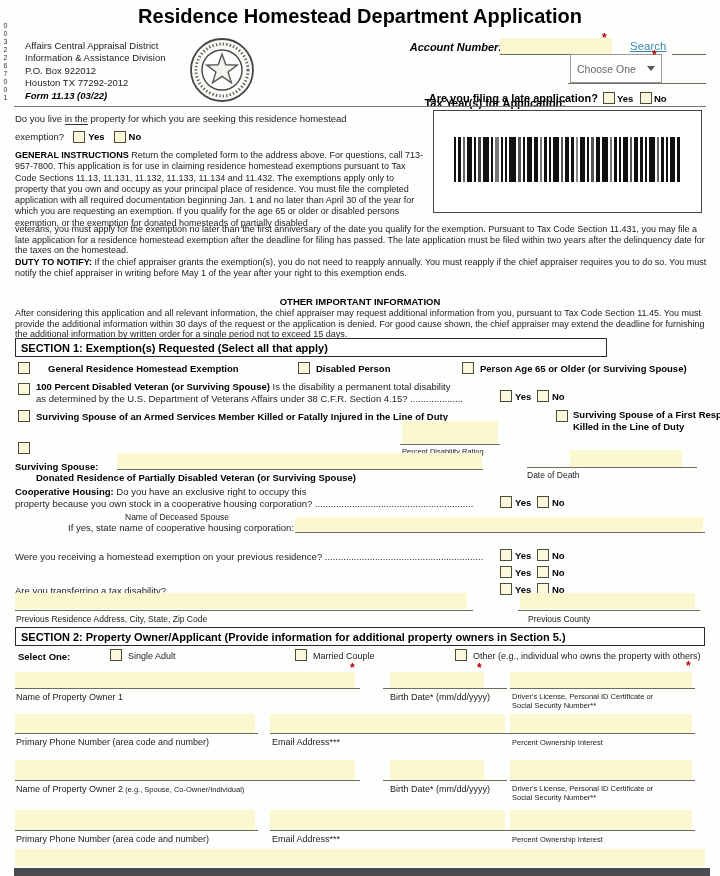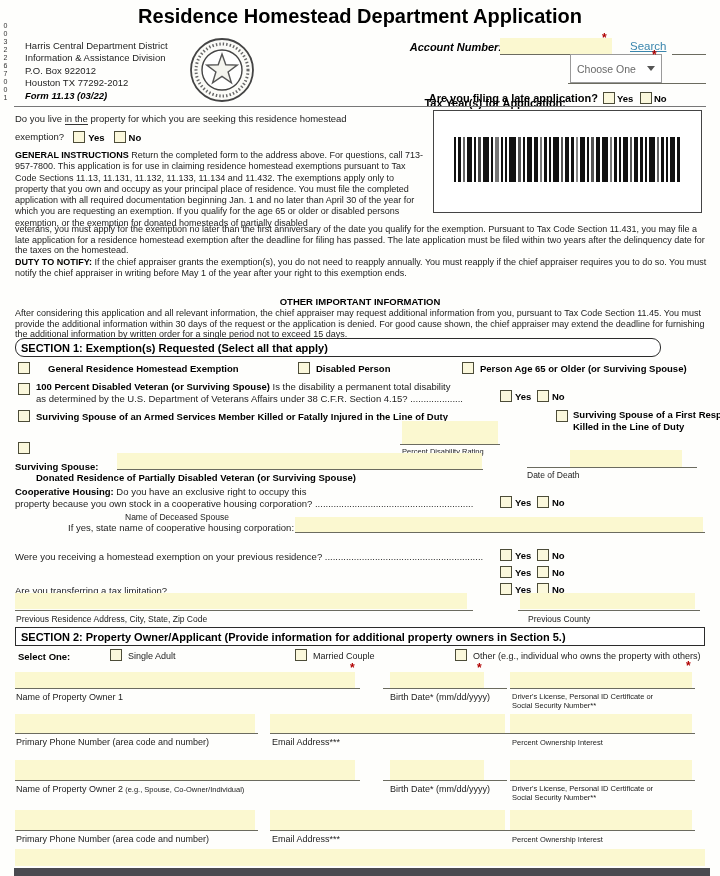--- a/index.html
+++ b/index.html
@@ -14,21 +14,21 @@
   .t75{font-size:7.5px;line-height:9px;}
   .t85{font-size:8.5px;}
   .t9{font-size:9px;line-height:10.8px;}
   .t95{font-size:9.5px;line-height:12px;}
   .t11{font-size:11px;}
   .nowrap{white-space:nowrap;}
   .field{background:var(--field);}
   .fl{height:0;border-bottom:1.5px solid #6b6b5f;}
   .hr{height:0;border-bottom:1.3px solid #777;}
   .cb{width:12px;height:12px;background:var(--cbfill);border:1.3px solid #4c4c38;display:inline-block;box-sizing:border-box;flex:0 0 auto;}
-  .cbrow{display:flex;align-items:center;gap:3px;}
+  .cbrow{display:flex;gap:3px;}
   .cbl{font-size:9.5px;font-weight:700;color:#000;}
   .req{color:var(--required);font-weight:700;font-size:12px;}
   .secbox{border:1.8px solid #2b2b2b;background:#fff;display:flex;align-items:center;padding-left:5px;box-sizing:border-box;font-weight:700;font-size:11px;color:#000;}
   .link{color:var(--link);text-decoration:underline;font-size:11.5px;cursor:pointer;}
   .dd{background:#fff;border:1px solid #9a9a9a;color:#6a6a6a;font-size:10.5px;display:flex;align-items:center;justify-content:space-between;padding:0 6px;box-sizing:border-box;cursor:pointer;}
   .chev{width:0;height:0;border-left:4px solid transparent;border-right:4px solid transparent;border-top:5px solid #555;}
   .vert{writing-mode:vertical-lr;text-orientation:upright;font-size:7px;letter-spacing:1px;color:#333;}
   .rt{text-align:right;}
   .lbl-u{border-bottom:1.2px solid #333;}
   input.field{border:none;outline:none;box-sizing:border-box;font:inherit;padding:0 3px;}
@@ -36,21 +36,21 @@
 </head>
 <body>
 
 <div id="page">
 
   <div class="abs vert" style="left:2px;top:22px;height:100px;">0032267001</div>
 
   <div class="abs b" style="left:0;right:0;top:5px;text-align:center;font-size:20px;">Residence Homestead Department Application</div>
 
   <div class="abs t95" style="left:25px;top:40px;line-height:12.4px;">
-    <div>Harris Central Department District</div>
+    <div>Affairs Central Appraisal District</div>
     <div>Information &amp; Assistance Division</div>
     <div>P.O. Box 922012</div>
     <div>Houston TX 77292-2012</div>
     <div class="b i">Form 11.13 (03/22)</div>
   </div>
 
   <div class="abs" style="left:188px;top:36px;width:68px;height:68px;">
     <svg width="68" height="68" viewBox="0 0 68 68">
       <circle cx="34" cy="34" r="31" fill="#fbfbf7" stroke="#444" stroke-width="1.8"></circle>
       <circle cx="34" cy="34" r="26" fill="none" stroke="#666" stroke-width="3" stroke-dasharray="1.4 2.1"></circle>
@@ -146,21 +146,21 @@
   <div class="abs t9" style="left:15px;top:150px;width:414px;line-height:11.3px;">
     <span class="b">GENERAL INSTRUCTIONS</span><span> Return the completed form to the address above. For questions, call 713-957-7800.  This application is for use in claiming residence homestead exemptions pursuant to Tax Code Sections 11.13, 11.131, 11.132, 11.133, 11.134 and 11.432. The exemptions apply only to property that you own and occupy as your principal place of residence. You must file the completed application with all required documentation beginning Jan. 1 and no later than April 30 of the year for which you are requesting an exemption. If you qualify for the age 65 or older or disabled persons exemption, or the exemption for donated homesteads of partially disabled</span>
   </div>
   <div class="abs t9" style="left:15px;top:224px;width:692px;line-height:10.7px;">veterans, you must apply for the exemption no later than the first anniversary of the date you qualify for the exemption. Pursuant to Tax Code Section 11.431, you may file a late application for a residence homestead exemption after the deadline for filing has passed. The late application must be filed within two years after the delinquency date for the taxes on the homestead.</div>
   <div class="abs t9" style="left:15px;top:257px;width:692px;line-height:10.7px;">
     <span class="b">DUTY TO NOTIFY:</span><span> If the chief appraiser grants the exemption(s), you do not need to reapply annually. You must reapply if the chief appraiser requires you to do so.  You must notify the chief appraiser in writing before May 1 of the year after your right to this exemption ends.</span>
   </div>
   <div class="abs b t95" style="left:0;right:0;top:296px;text-align:center;">OTHER IMPORTANT INFORMATION</div>
   <div class="abs t9" style="left:15px;top:308px;width:692px;line-height:10.7px;">After considering this application and all relevant information, the chief appraiser may request additional information from you, pursuant to Tax Code Section 11.45. You must provide the additional information within 30 days of the request or the application is denied. For good cause shown, the chief appraiser may extend the deadline for furnishing the additional information by written order for a single period not to exceed 15 days.</div>
 
-  <div class="abs secbox" style="left:15px;top:338px;width:646px;height:19px;border-radius:9px;">SECTION 1: Exemption(s) Requested (Select all that apply)</div>
+  <div class="abs secbox" style="left:15px;top:338px;width:592px;height:19px;">SECTION 1: Exemption(s) Requested (Select all that apply)</div>
 
   <span class="abs cb" style="left:18px;top:362px;"></span>
   <div class="abs cbl" style="left:48px;top:363px;">General Residence Homestead Exemption</div>
   <span class="abs cb" style="left:298px;top:362px;"></span>
   <div class="abs cbl" style="left:316px;top:363px;">Disabled Person</div>
   <span class="abs cb" style="left:462px;top:362px;"></span>
   <div class="abs cbl" style="left:480px;top:363px;">Person Age 65 or Older (or Surviving Spouse)</div>
 
   <span class="abs cb" style="left:18px;top:383px;"></span>
   <div class="abs t95 nowrap" style="left:36px;top:381px;">
@@ -210,21 +210,21 @@
   <span class="abs cb" style="left:500px;top:549px;"></span>
   <div class="abs cbl" style="left:515px;top:550px;">Yes</div>
   <span class="abs cb" style="left:537px;top:549px;"></span>
   <div class="abs cbl" style="left:552px;top:550px;">No</div>
 
   <span class="abs cb" style="left:500px;top:566px;"></span>
   <div class="abs cbl" style="left:515px;top:567px;">Yes</div>
   <span class="abs cb" style="left:537px;top:566px;"></span>
   <div class="abs cbl" style="left:552px;top:567px;">No</div>
 
-  <div class="abs t95 nowrap" style="left:15px;top:585px;width:490px;overflow:hidden;">Are you transferring a tax limitation?...........................................................................................................</div>
+  <div class="abs t95 nowrap" style="left:15px;top:585px;width:490px;overflow:hidden;">Are you transferring a tax disability?...........................................................................................................</div>
   <span class="abs cb" style="left:500px;top:583px;"></span>
   <div class="abs cbl" style="left:515px;top:584px;">Yes</div>
   <span class="abs cb" style="left:537px;top:583px;"></span>
   <div class="abs cbl" style="left:552px;top:584px;">No</div>
 
   <input class="abs field" style="left: 15px; top: 593px; width: 452px; height: 16px;">
   <div class="abs fl" style="left:15px;top:610px;width:458px;"></div>
   <div class="abs t85" style="left:16px;top:614px;">Previous Residence Address, City, State, Zip Code</div>
   <input class="abs field" style="left: 520px; top: 593px; width: 175px; height: 16px;">
   <div class="abs fl" style="left:518px;top:610px;width:182px;"></div>

